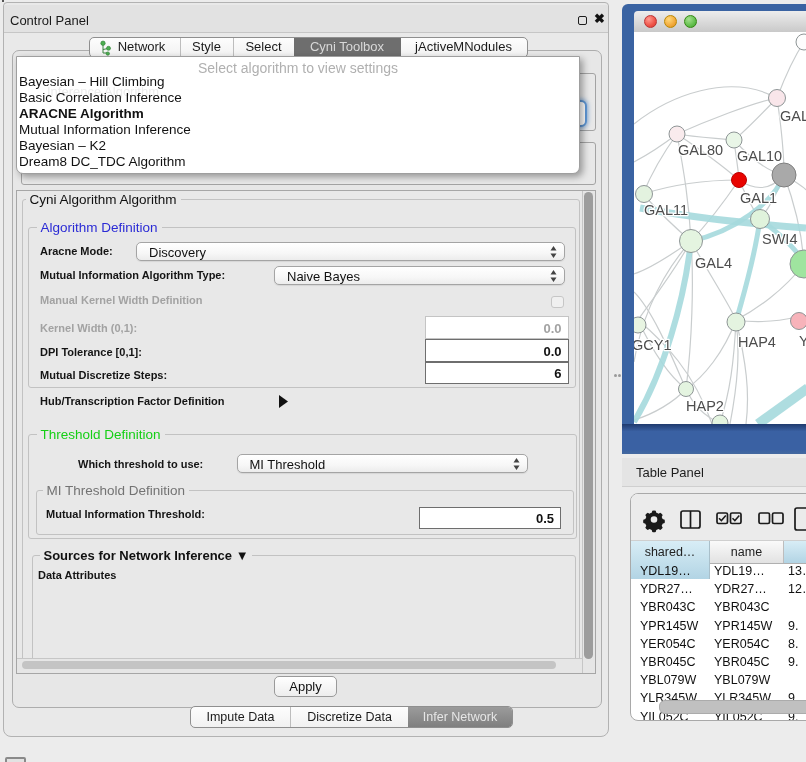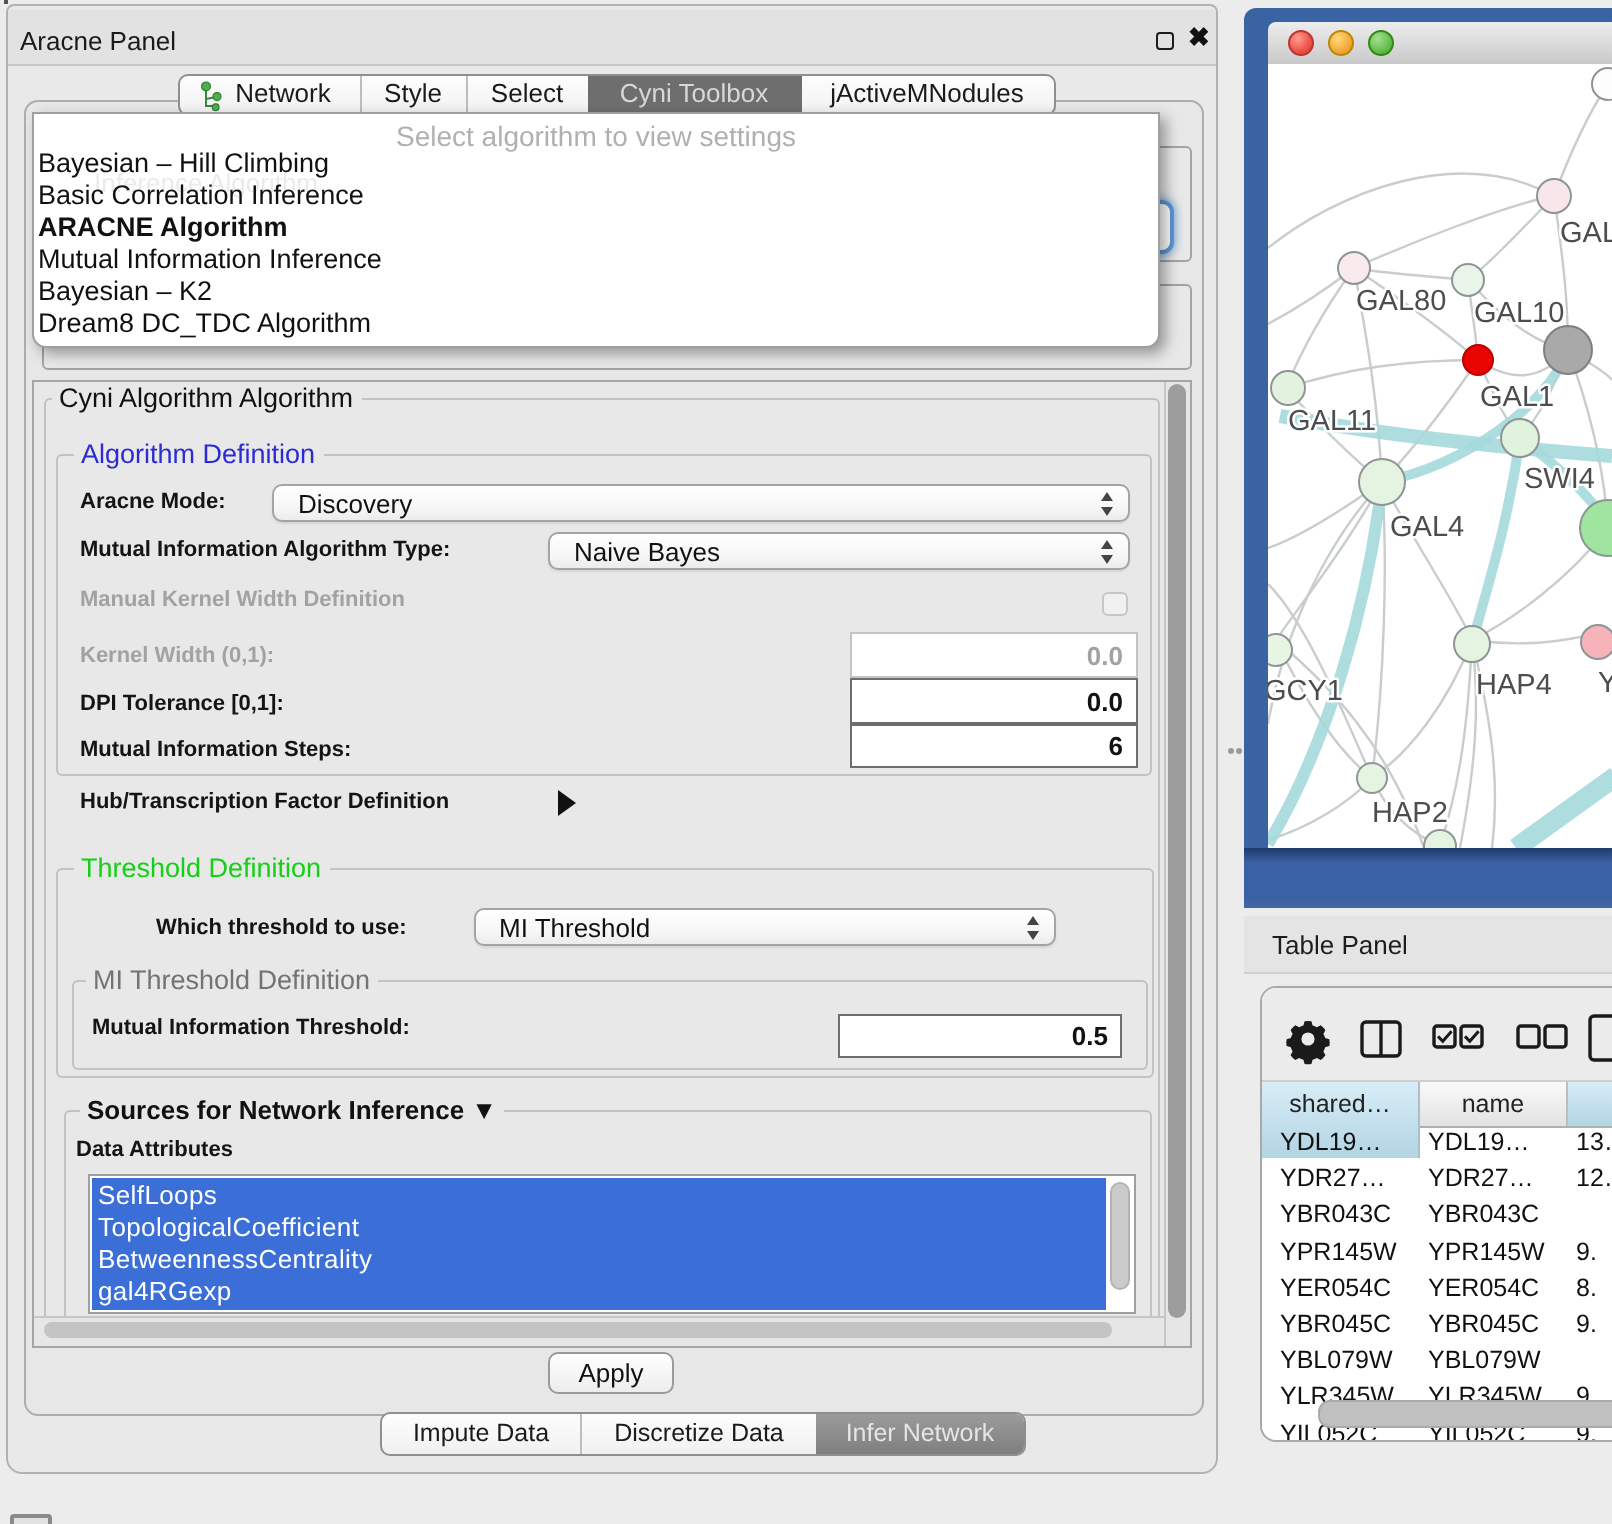--- a/index.html
+++ b/index.html
@@ -18,21 +18,21 @@
 .seg span{position:absolute;left:0;right:0;top:50%;transform:translateY(-52%);}
 </style>
 </head>
 <body>
 
 <div class="abs" style="left:2px;top:0;width:1.5px;height:2px;background:#555;"></div>
 
 <div class="abs" id="leftwin" style="left:3px;top:2px;width:604px;height:733px;background:#e9e9e9;border:1px solid #b2b2b2;border-radius:4px 4px 8px 8px;">
 
   <div class="abs" style="left:0;top:2px;right:0;height:27px;background:#e2e2e2;border-bottom:1px solid #c6c6c6;"></div>
-  <div class="abs" style="left:6px;top:10px;font-size:13px;color:#1a1a1a;">Aracne Panel</div>
+  <div class="abs" style="left:6px;top:10px;font-size:13px;color:#1a1a1a;">Control Panel</div>
   <div class="abs" style="left:574px;top:13px;width:7px;height:7px;border:1.8px solid #1d1d1d;border-radius:2px;"></div>
   <div class="abs" style="left:590px;top:8px;font-size:13px;font-weight:bold;color:#111;">✖</div>
 
   <div class="abs" style="left:7.5px;top:47px;width:588px;height:656px;background:#e7e7e7;border:1px solid #adadad;border-radius:7px;"></div>
 
   <div class="abs" style="left:84.5px;top:34px;width:437px;height:18.5px;background:linear-gradient(180deg,#fdfdfd,#f1f1f1);border:1px solid #8f8f8f;border-radius:5px;overflow:hidden;font-size:13px;color:#1a1a1a;">
     <div class="seg" style="left:0;width:90px;border-right:1px solid #bdbdbd;">
         <span style="padding-left:14px;">Network</span>
       </div>
     <div class="seg" style="left:91px;width:52px;border-right:1px solid #bdbdbd;">
@@ -92,21 +92,21 @@
     <div class="lbl dis" style="left:23.5px;top:137px;">Kernel Width (0,1):</div>
     <div class="fld" style="left:408px;top:125.5px;width:142px;height:21px;border-color:#c4c4c4;">
         <span class="dis">0.0</span>
       </div>
 
     <div class="lbl" style="left:23.5px;top:161px;">DPI Tolerance [0,1]:</div>
     <div class="fld" style="left:408px;top:148.5px;width:142px;height:21px;">
         <span>0.0</span>
       </div>
 
-    <div class="lbl" style="left:23.5px;top:184px;">Mutual Information Steps:</div>
+    <div class="lbl" style="left:23.5px;top:184px;">Mutual Discretize Steps:</div>
     <div class="fld" style="left:408px;top:171.5px;width:142px;height:20px;">
         <span>6</span>
       </div>
 
     <div class="lbl" style="left:23.5px;top:210.5px;">Hub/Transcription Factor Definition</div>
     <svg class="abs" style="left:260px;top:204px;" width="12" height="13" viewBox="0 0 12 13">
         <path d="M2 0 L11 6.5 L2 13 Z" fill="#111"></path>
       </svg>
 
     <div class="grp" style="left:11.5px;top:243.5px;width:547px;height:103px;"></div>
@@ -126,25 +126,20 @@
     <div class="lbl" style="left:29.5px;top:323.5px;">Mutual Information Threshold:</div>
     <div class="fld" style="left:402.5px;top:316.5px;width:140px;height:20px;">
         <span>0.5</span>
       </div>
 
     <div class="grp" style="left:15.5px;top:364px;width:542px;height:330px;"></div>
     <div class="gt" style="left:23px;top:364px;color:#111;font-weight:bold;font-size:13px;">Sources for Network Inference <span style="font-size:13px;letter-spacing:-1px;">▼</span></div>
 
     <div class="lbl" style="left:21.5px;top:384px;">Data Attributes</div>
 
-    <div class="abs" style="left:27.5px;top:396.5px;width:522px;height:68px;background:#fff;border:1px solid #9f9f9f;overflow:hidden;">
-      <div class="abs" style="left:0.5px;top:1px;width:507px;height:66px;background:#3b6fd7;"></div>
-      <div class="abs" style="left:4px;top:2px;font-size:13px;color:#fff;line-height:16.1px;letter-spacing:0.2px;">SelfLoops<br>TopologicalCoefficient<br>BetweennessCentrality<br>gal4RGexp</div>
-      <div class="abs" style="left:510px;top:3px;width:8px;height:52px;background:#cbcbcb;border:1px solid #b3b3b3;border-radius:5px;"></div>
-    </div>
 
     <div class="abs" style="left:565px;top:0;width:13px;height:482px;background:#e6e6e6;border-left:1px solid #c6c6c6;"></div>
     <div class="abs" style="left:567px;top:1px;width:9px;height:467px;background:#9d9d9d;border-radius:5px;"></div>
 
     <div class="abs" style="left:0;top:467.5px;width:565px;height:14px;background:#e6e6e6;border-top:1px solid #c6c6c6;"></div>
     <div class="abs" style="left:5px;top:470px;width:534px;height:8px;background:#c4c4c4;border-radius:4px;"></div>
   </div>
 
   <div class="abs" style="left:270px;top:673px;width:61px;height:19px;background:linear-gradient(180deg,#ffffff,#ededed);border:1px solid #9a9a9a;border-radius:5px;text-align:center;line-height:19px;font-size:13px;color:#111;">Apply</div>
 

